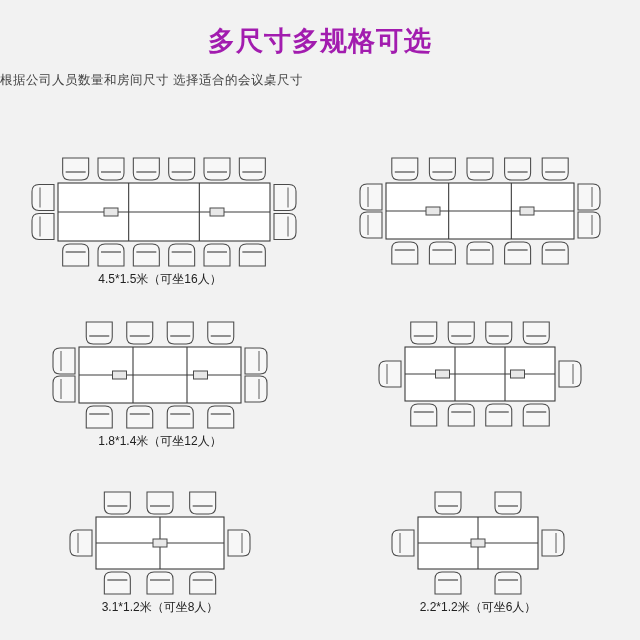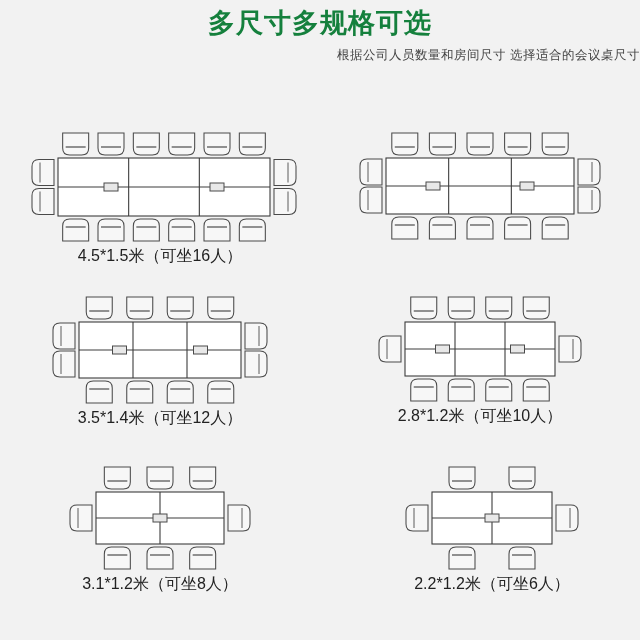--- a/index.html
+++ b/index.html
@@ -18,45 +18,46 @@
     position: relative;
     width: 640px;
     height: 640px;
     background: #f2f2f2;
   }
   .title {
     text-align: center;
     font-size: 27px;
     font-weight: bold;
     letter-spacing: 1px;
-    color: #15803d;
-    padding-top: 6px;
+    color: #a21caf;
+    padding-top: 24px;
     line-height: 34px;
   }
   .subtitle {
-    text-align: right;
+    text-align: left;
     font-size: 12.5px;
     color: #444;
     letter-spacing: 0.5px;
     padding-top: 7px;
+    margin-top: 7px;
   }
   .grid {
     position: relative;
     margin-top: 6px;
   }
   .cell {
     position: absolute;
     text-align: center;
   }
   .cell .diagram {
     position: relative;
     margin: 0 auto;
   }
   .caption {
-    font-size: 16px;
+    font-size: 12px;
     color: #222;
     text-align: center;
     white-space: nowrap;
   }
   svg { display: block; }
   .tbl { fill: #ffffff; stroke: #3c3c3c; stroke-width: 1.1; }
   .tblline { stroke: #3c3c3c; stroke-width: 1.1; fill: none; }
   .chairbody { fill: #f7f7f7; stroke: #4a4a4a; stroke-width: 1.05; }
   .port { fill: #e8e8e8; stroke: #4a4a4a; stroke-width: 1; }
 </style>
@@ -476,21 +477,21 @@
     <line x1="226" y1="62" x2="226" y2="82" stroke="#4a4a4a" stroke-width="0.9" fill="none"></line>
   </g>
             <rect class="tbl" x="46" y="30" width="162" height="56"></rect>
             <line class="tblline" x1="100" y1="30" x2="100" y2="86"></line>
             <line class="tblline" x1="154" y1="30" x2="154" y2="86"></line>
             <line class="tblline" x1="46" y1="58" x2="208" y2="58" stroke-dasharray="0"></line>
             <rect class="port" x="79.5" y="54" width="14" height="8"></rect>
             <rect class="port" x="160.5" y="54" width="14" height="8"></rect>
           </svg>
         </div>
-        <div class="caption">3.5*1.4米（可坐12人）</div>
+        <div class="caption">1.8*1.4米（可坐12人）</div>
       </div>
       <div class="cell" style="left: 332px; top: 222px; width: 296px;">
         <div class="diagram" style="width: 242px;">
           <svg width="242" height="114" viewBox="0 0 242 114">
             <g>
     <path class="chairbody" d="M 51.75 5
          L 51.75 20
          Q 51.75 27 58.75 27
          L 70.75 27
          Q 77.75 27 77.75 20
@@ -579,21 +580,20 @@
     <line x1="214" y1="47" x2="214" y2="67" stroke="#4a4a4a" stroke-width="0.9" fill="none"></line>
   </g>
             <rect class="tbl" x="46" y="30" width="150" height="54"></rect>
             <line class="tblline" x1="96" y1="30" x2="96" y2="84"></line>
             <line class="tblline" x1="146" y1="30" x2="146" y2="84"></line>
             <line class="tblline" x1="46" y1="57" x2="196" y2="57" stroke-dasharray="0"></line>
             <rect class="port" x="76.5" y="53" width="14" height="8"></rect>
             <rect class="port" x="151.5" y="53" width="14" height="8"></rect>
           </svg>
         </div>
-        <div class="caption">2.8*1.2米（可坐10人）</div>
       </div>
       <div class="cell" style="left: 12px; top: 392px; width: 296px;">
         <div class="diagram" style="width: 220px;">
           <svg width="220" height="112" viewBox="0 0 220 112">
             <g>
     <path class="chairbody" d="M 54.33333333333333 5
          L 54.33333333333333 20
          Q 54.33333333333333 27 61.33333333333333 27
          L 73.33333333333333 27
          Q 80.33333333333333 27 80.33333333333333 20
@@ -664,21 +664,21 @@
     <line x1="192" y1="46" x2="192" y2="66" stroke="#4a4a4a" stroke-width="0.9" fill="none"></line>
   </g>
             <rect class="tbl" x="46" y="30" width="128" height="52"></rect>
             <line class="tblline" x1="110" y1="30" x2="110" y2="82"></line>
             <line class="tblline" x1="46" y1="56" x2="174" y2="56" stroke-dasharray="0"></line>
             <rect class="port" x="103" y="52" width="14" height="8"></rect>
           </svg>
         </div>
         <div class="caption">3.1*1.2米（可坐8人）</div>
       </div>
-      <div class="cell" style="left: 344px; top: 392px; width: 296px;">
+      <div class="cell" style="left: 330px; top: 392px; width: 296px;">
         <div class="diagram" style="width: 212px;">
           <svg width="212" height="112" viewBox="0 0 212 112">
             <g>
     <path class="chairbody" d="M 63 5
          L 63 20
          Q 63 27 70 27
          L 82 27
          Q 89 27 89 20
          L 89 5 Z"></path>
     <line class="tblline" x1="66" y1="19" x2="86" y2="19" stroke="#4a4a4a" stroke-width="0.9"></line>

